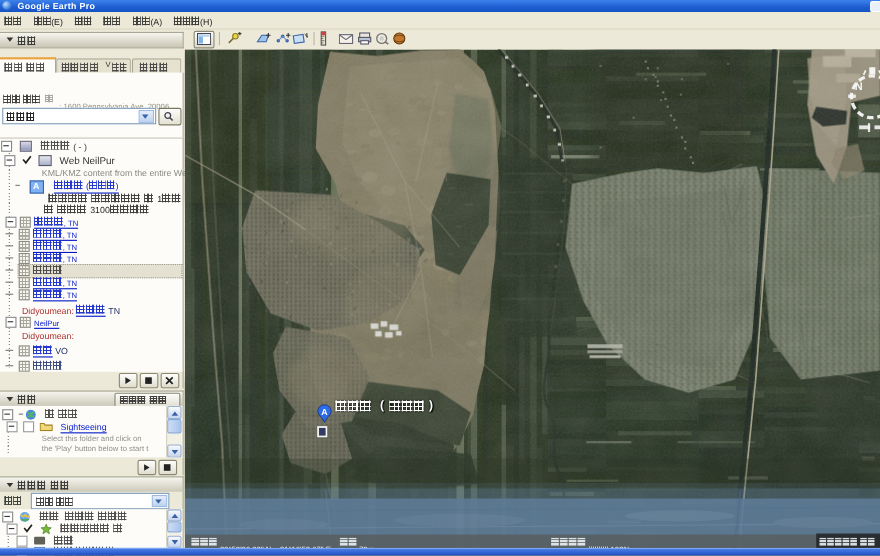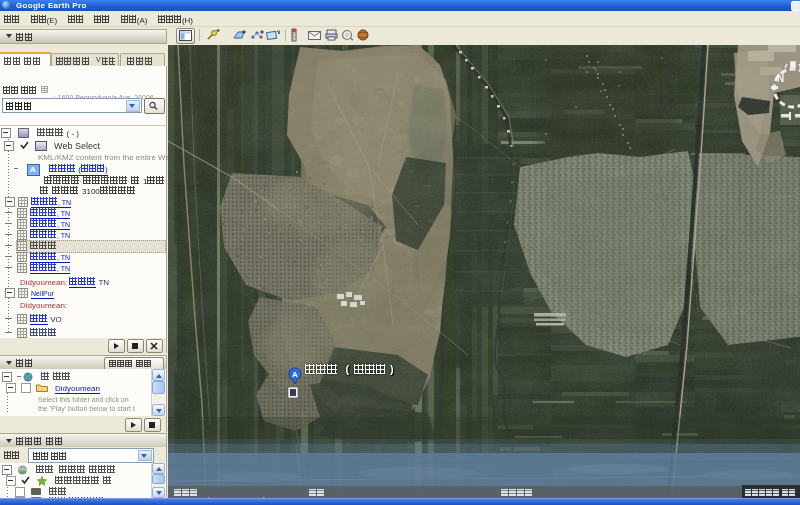--- a/index.html
+++ b/index.html
@@ -113,21 +113,21 @@
 
     <div class="row" style="left:4px;top:15px;">
       <span style="display:inline-block;width:8px;height:8px;border:1px solid #888;background:#fff;position:relative;vertical-align:top;"><span style="position:absolute;left:1px;top:3px;width:5px;height:1px;background:#333;"></span></span>
       <span style="display:inline-block;width:1px;"></span>
       <svg width="9" height="9" style="vertical-align:top;">
           <path d="M1 4 L3.5 7 L8 1" stroke="#222" stroke-width="1.5" fill="none"></path>
         </svg>
       <span style="display:inline-block;width:1px;"></span>
       <span style="display:inline-block;width:10px;height:8px;background:linear-gradient(#E8E8F0,#A8B0C8);border:1px solid #556;vertical-align:top;"></span>
       <span style="display:inline-block;width:2px;"></span>
-      <span style="color:#333;">Web Select</span>
+      <span style="color:#333;">Web NeilPur</span>
     </div>
 
     <div class="row" style="left:38px;top:27px;font-size:8px;color:#8a8a84;">KML/KMZ content from the entire We</div>
 
     <div class="row" style="left:14px;top:38px;">
       <span style="display:inline-block;width:4px;height:1px;background:#777;vertical-align:top;margin-top:4px;"></span>
       <span style="display:inline-block;width:4px;"></span>
       <span style="display:inline-block;width:11px;height:10px;background:#7EB2F4;border:1px solid #3A62A8;position:relative;vertical-align:top;"><span style="position:absolute;left:2px;top:0px;color:#fff;font-size:8px;font-weight:bold;">A</span></span>
       <span style="display:inline-block;width:4px;"></span>
       <span style="display:inline-block;border-bottom:1px solid #0018C8;padding-bottom:1px;"><span class="k" style="width:8px;color:#0018C8;"></span><span class="k" style="width:8px;color:#0018C8;"></span><span class="k" style="width:8px;color:#0018C8;"></span><span style="color:#0018C8;font-size:8px;"> (</span><span class="k" style="width:7px;color:#0018C8;"></span><span class="k" style="width:7px;color:#0018C8;"></span><span class="k" style="width:7px;color:#0018C8;"></span><span style="color:#0018C8;font-size:8px;">)</span></span>
@@ -194,21 +194,21 @@
       <span style="display:inline-block;width:3px;"></span>
       <span class="k" style="width:8px;color:#333;"></span><span style="display:inline-block;width:3px;"></span><span class="k" style="width:8px;color:#333;"></span><span class="k" style="width:8px;color:#333;"></span>
     </div>
     <div class="row" style="left:6px;top:14px;">
       <span class="mq" style="border-color:#999;"></span><span style="display:inline-block;width:2px;"></span>
       <span style="display:inline-block;width:8px;height:8px;border:1px solid #999;background:#fff;vertical-align:top;"></span><span style="display:inline-block;width:3px;"></span>
       <svg width="12" height="9" style="vertical-align:top;">
           <path d="M0.5 2 L4 2 L5 3.5 L11.5 3.5 L11.5 8.5 L0.5 8.5 Z" fill="#F0D878" stroke="#A08020"></path>
         </svg>
       <span style="display:inline-block;width:2px;"></span>
-      <span class="u" style="font-size:8px;"><span class="lk" style="font-size:8px;text-decoration:none;">Didyoumean</span></span>
+      <span class="u" style="font-size:8px;"><span class="lk" style="font-size:8px;text-decoration:none;">Sightseeing</span></span>
     </div>
     <div class="row" style="left:38px;top:27px;font-size:7px;color:#90908a;">Select this folder and click on</div>
     <div class="row" style="left:38px;top:36px;font-size:7px;color:#90908a;">the 'Play' button below to start t</div>
 
     <div class="abs" style="left:151px;top:0;width:13px;height:47px;background:#F2F1E6;border-left:1px solid #D6D2C2;">
       <div class="abs" style="left:0px;top:0px;width:13px;height:12px;background:linear-gradient(#F8FAFC,#C6D6EE);border:1px solid #98B0D8;border-radius:2px;box-sizing:border-box;">
           <span class="abs" style="left:3px;top:4px;width:0;height:0;border-left:3px solid transparent;border-right:3px solid transparent;border-bottom:4px solid #3A62A8;"></span>
         </div>
       <div class="abs" style="left:0px;top:12px;width:13px;height:13px;background:linear-gradient(90deg,#CCDEF6,#A8C4EC);border:1px solid #88A8D8;border-radius:2px;box-sizing:border-box;"></div>
       <div class="abs" style="left:0px;top:35px;width:13px;height:12px;background:linear-gradient(#F8FAFC,#C6D6EE);border:1px solid #98B0D8;border-radius:2px;box-sizing:border-box;">

